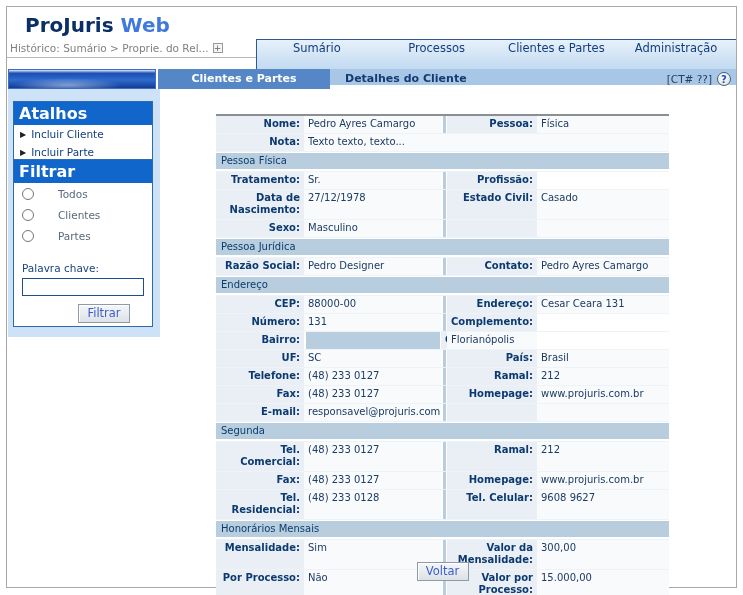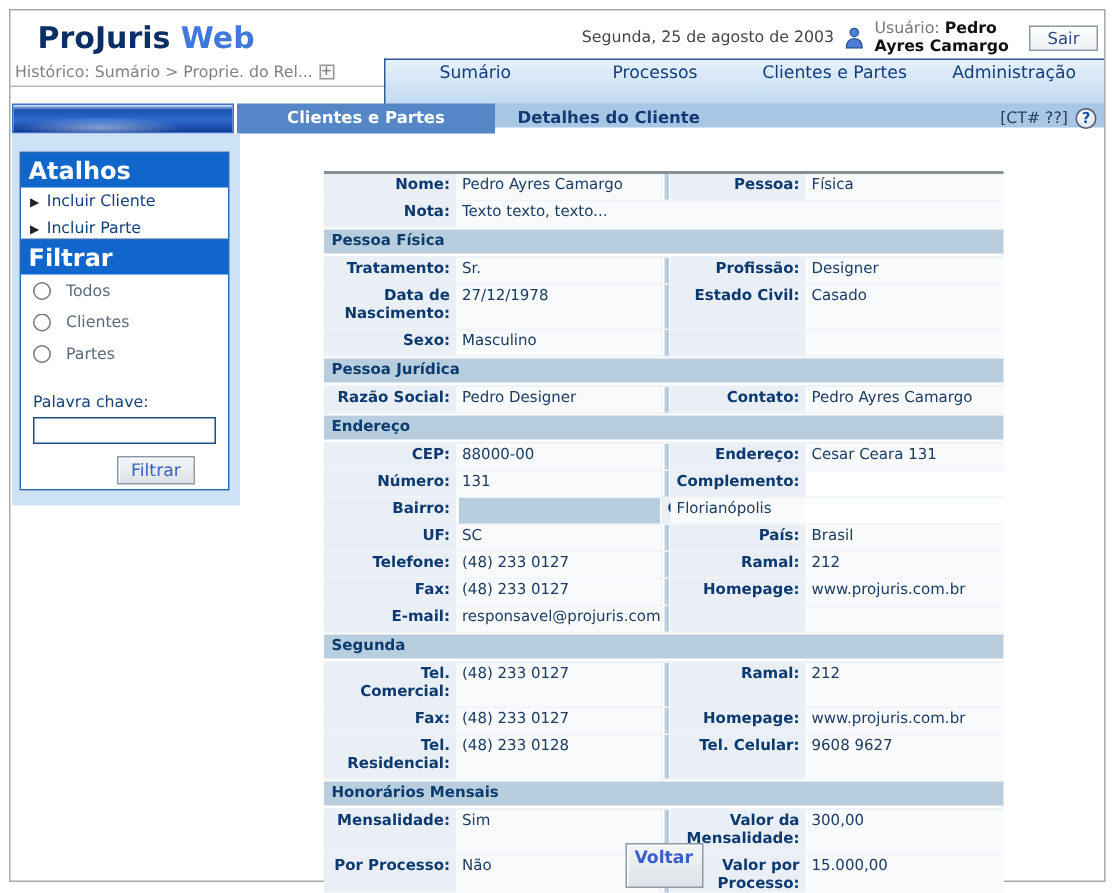--- a/index.html
+++ b/index.html
@@ -52,71 +52,57 @@
     color:#1a52b4; font-size:10px; font-weight:bold; text-align:center; line-height:13px; cursor:pointer; }
 
   
   .sidebar { position:absolute; left:1px; top:82px; width:152px; height:248px; background:#cde2f6; }
   .sb-box { position:absolute; left:5px; width:140px; background:#ffffff; border:1px solid #2d6ab0; }
   .sb-box-shortcuts { top:12px; }
   .sb-box-filter { top:70px; height:168px; }
   .sb-head { background:#1166cc; color:#ffffff; font-weight:bold; font-size:16px; padding:2px 5px; }
   .sb-item { font-size:10.5px; color:#123e7e; padding:3px 4px 3px 6px; cursor:pointer; display:flex; align-items:center; gap:5px; }
   .sb-item .bullet { color:#222; font-size:8px; }
-  .radio-row { display:flex; align-items:center; gap:10px; padding:5px 6px 4px 8px; font-size:10.5px; color:#5a6a7c; }
+  .radio-row { display:flex; align-items:center; gap:24px; padding:5px 6px 4px 8px; font-size:10.5px; color:#5a6a7c; }
   .radio-row input { width:12px; height:12px; margin:0; cursor:pointer; }
   .kw-label { font-size:10.5px; color:#16457e; padding:16px 6px 2px 8px; }
   .kw-input { display:block; margin:2px 6px 0 8px; width:122px; height:18px; border:1px solid #1d4e8c;
     font-size:11px; padding:1px 3px; color:#223; }
   .btn-filtrar { display:block; margin:8px 22px 0 auto; width:52px; height:19px; font-size:11.5px; color:#3a5fc8;
     background:linear-gradient(180deg,#f4f6f8,#dde2e8); border:1px solid #8f9aa6;
     box-shadow:inset 1px 1px 0 #ffffff; text-align:center; line-height:17px; cursor:pointer; }
 
   
   .detail-wrap { position:absolute; left:209px; top:107px; width:453px;
     border-top:2px solid #8a8f94; border-bottom:2px solid #8a8f94; background:#fff; }
   .t-row { display:grid; grid-template-columns:88px 137px 6px 90px 132px; border-bottom:1px solid #eef3f8; }
   .t-row.full { grid-template-columns:88px 365px; }
   .cell { font-size:10px; padding:2px 4px 3px 4px; line-height:12px; color:#1d3c63; }
   .lab { background:#e9eff5; font-weight:bold; color:#0c3a70; text-align:right; }
   .val { background:#f8fafc; }
   .div-cell { background:#b8cede; border-left:2px solid #ffffff; border-right:1px solid #ffffff; }
-  .sec { grid-column:1 / -1; background:#b8cede; color:#0b3c6e; font-weight:bold; font-size:10px;
+  .sec { grid-column:1 / -1; background:#b8cede; color:#0b3c6e; font-weight:normal; font-size:10px;
     padding:2px 5px 3px 5px; border-bottom:2px solid #ffffff; border-top:1px solid #ffffff; }
   .sec-row { display:grid; }
 
   .back-row { position:absolute; left:209px; top:553px; width:453px; text-align:center; }
-  .btn-voltar { display:inline-block; width:52px; height:30px; font-size:11.5px; color:#3a5fc8;
+  .btn-voltar { display:inline-block; width:52px; height:19px; font-size:11.5px; color:#3a5fc8;
     background:linear-gradient(180deg,#f4f6f8,#dde2e8); border:1px solid #8f9aa6;
-    box-shadow:inset 1px 1px 0 #ffffff; text-align:center; line-height:17px; cursor:pointer;font-weight:bold; }
+    box-shadow:inset 1px 1px 0 #ffffff; text-align:center; line-height:17px; cursor:pointer; }
 </style>
 </head>
 <body>
 
 <div id="page">
   <div id="frame">
 
     <div class="hdr-top">
       <div class="logo">
         <span class="p1">ProJuris</span>
         <span class="p2">Web</span>
-      </div>
-      <div class="hdr-right">
-        <span class="hdr-date">Segunda, 25 de agosto de 2003</span>
-        <span class="user-icon">
-          <svg width="13" height="15" viewBox="0 0 13 15">
-            <circle cx="6.5" cy="3.6" r="2.8" fill="#4a7fd4" stroke="#23457e" stroke-width="0.7"></circle>
-            <path d="M1.2 14 C1.2 9.8 3.4 7.6 6.5 7.6 C9.6 7.6 11.8 9.8 11.8 14 Z" fill="#4a7fd4" stroke="#23457e" stroke-width="0.7"></path>
-          </svg>
-        </span>
-        <span class="user-block">
-          <span class="user-label">Usuário:</span>
-          <span class="user-name">Pedro Ayres Camargo</span>
-        </span>
-        <div class="btn-sair">Sair</div>
       </div>
     </div>
 
     <div class="hdr-bot">
       <div class="crumb">
         <span>Histórico: Sumário &gt; Proprie. do Rel...</span>
         <span class="crumb-expand">+</span>
       </div>
       <div class="nav-bar" id="nav-bar">
           <div class="nav-item">Sumário</div>
@@ -185,21 +171,20 @@
           <div class="cell val">Texto texto, texto...</div>
         </div>
         <div class="t-row sec-row">
           <div class="sec">Pessoa Física</div>
         </div>
         <div class="t-row">
           <div class="cell lab">Tratamento:</div>
           <div class="cell val">Sr.</div>
           <div class="div-cell"></div>
           <div class="cell lab">Profissão:</div>
-          <div class="cell val">Designer</div>
         </div>
         <div class="t-row">
           <div class="cell lab">Data de Nascimento:</div>
           <div class="cell val">27/12/1978</div>
           <div class="div-cell"></div>
           <div class="cell lab">Estado Civil:</div>
           <div class="cell val">Casado</div>
         </div>
         <div class="t-row">
           <div class="cell lab">Sexo:</div>

